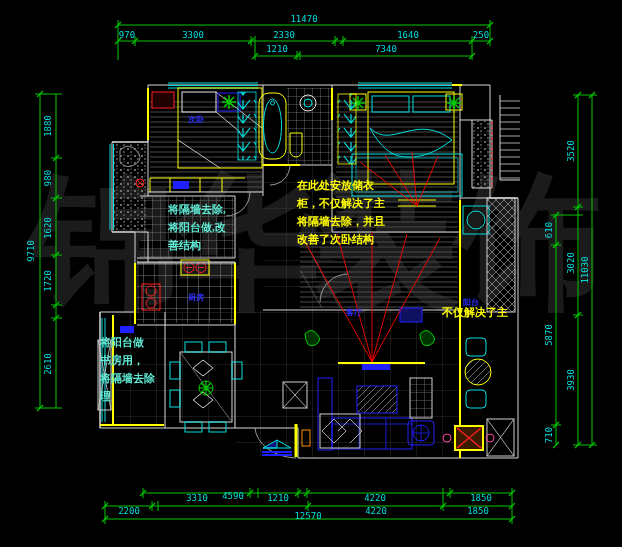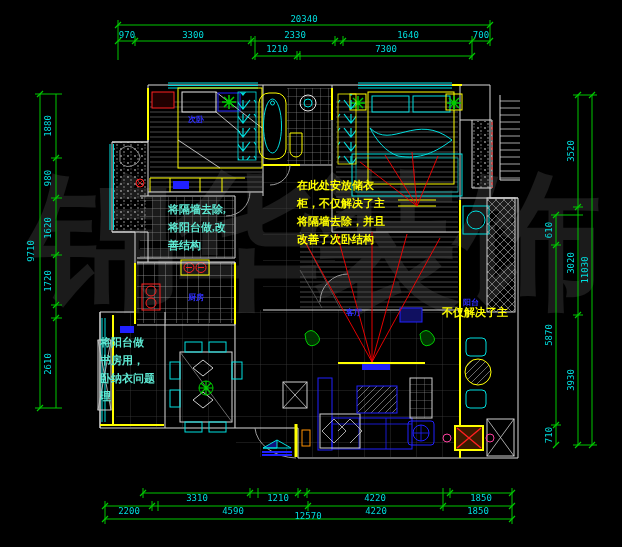--- a/index.html
+++ b/index.html
@@ -235,28 +235,28 @@
     </g>
 
     <g fill="#2e2eff" font-size="8" font-weight="bold">
       <text x="188" y="122">次卧</text>
       <text x="188" y="300">厨房</text>
       <text x="346" y="315">客厅</text>
       <text x="463" y="305">阳台</text>
     </g>
   </svg>
 
-  <span class="dim" style="left:304px;top:15px">20340</span>
+  <span class="dim" style="left:304px;top:15px">11470</span>
   <span class="dim" style="left:127px;top:31px">970</span>
   <span class="dim" style="left:193px;top:31px">3300</span>
-  <span class="dim" style="left:295px;top:31px">2330</span>
+  <span class="dim" style="left:284px;top:31px">2330</span>
   <span class="dim" style="left:408px;top:31px">1640</span>
-  <span class="dim" style="left:481px;top:31px">700</span>
+  <span class="dim" style="left:481px;top:31px">250</span>
   <span class="dim" style="left:277px;top:45px">1210</span>
-  <span class="dim" style="left:386px;top:45px">7300</span>
+  <span class="dim" style="left:386px;top:45px">7340</span>
 
   <span class="dim dimv" style="left:31px;top:251px">9710</span>
   <span class="dim dimv" style="left:48px;top:126px">1880</span>
   <span class="dim dimv" style="left:48px;top:178px">980</span>
   <span class="dim dimv" style="left:48px;top:228px">1620</span>
   <span class="dim dimv" style="left:48px;top:281px">1720</span>
   <span class="dim dimv" style="left:48px;top:364px">2610</span>
 
   <span class="dim dimv" style="left:585px;top:270px">11030</span>
   <span class="dim dimv" style="left:571px;top:151px">3520</span>
@@ -264,21 +264,21 @@
   <span class="dim dimv" style="left:571px;top:380px">3930</span>
   <span class="dim dimv" style="left:549px;top:230px">610</span>
   <span class="dim dimv" style="left:549px;top:335px">5870</span>
   <span class="dim dimv" style="left:549px;top:435px">710</span>
 
   <span class="dim" style="left:197px;top:494px">3310</span>
   <span class="dim" style="left:278px;top:494px">1210</span>
   <span class="dim" style="left:375px;top:494px">4220</span>
   <span class="dim" style="left:481px;top:494px">1850</span>
   <span class="dim" style="left:129px;top:507px">2200</span>
-  <span class="dim" style="left:233px;top:507px">4590</span>
+  <span class="dim" style="left:233px;top:492px">4590</span>
   <span class="dim" style="left:376px;top:507px">4220</span>
   <span class="dim" style="left:478px;top:507px">1850</span>
   <span class="dim" style="left:308px;top:512px">12570</span>
 
   <div class="note magenta" style="left:168px;top:200px">
     <div>将隔墙去除,</div>
     <div>将阳台做,改</div>
     <div>善结构</div>
   </div>
   <div class="note yellow" style="left:297px;top:176px">
@@ -286,17 +286,17 @@
     <div>柜，不仅解决了主</div>
     <div>将隔墙去除，并且</div>
     <div>改善了次卧结构</div>
   </div>
   <div class="note yellow" style="left:442px;top:303px">
     <div>不仅解决了主</div>
   </div>
   <div class="note magenta" style="left:100px;top:333px">
     <div>将阳台做</div>
     <div>书房用，</div>
-    <div>卧纳衣问题</div>
+    <div>将隔墙去除</div>
     <div>理</div>
   </div>
 
 </div>
 
 </body></html>

